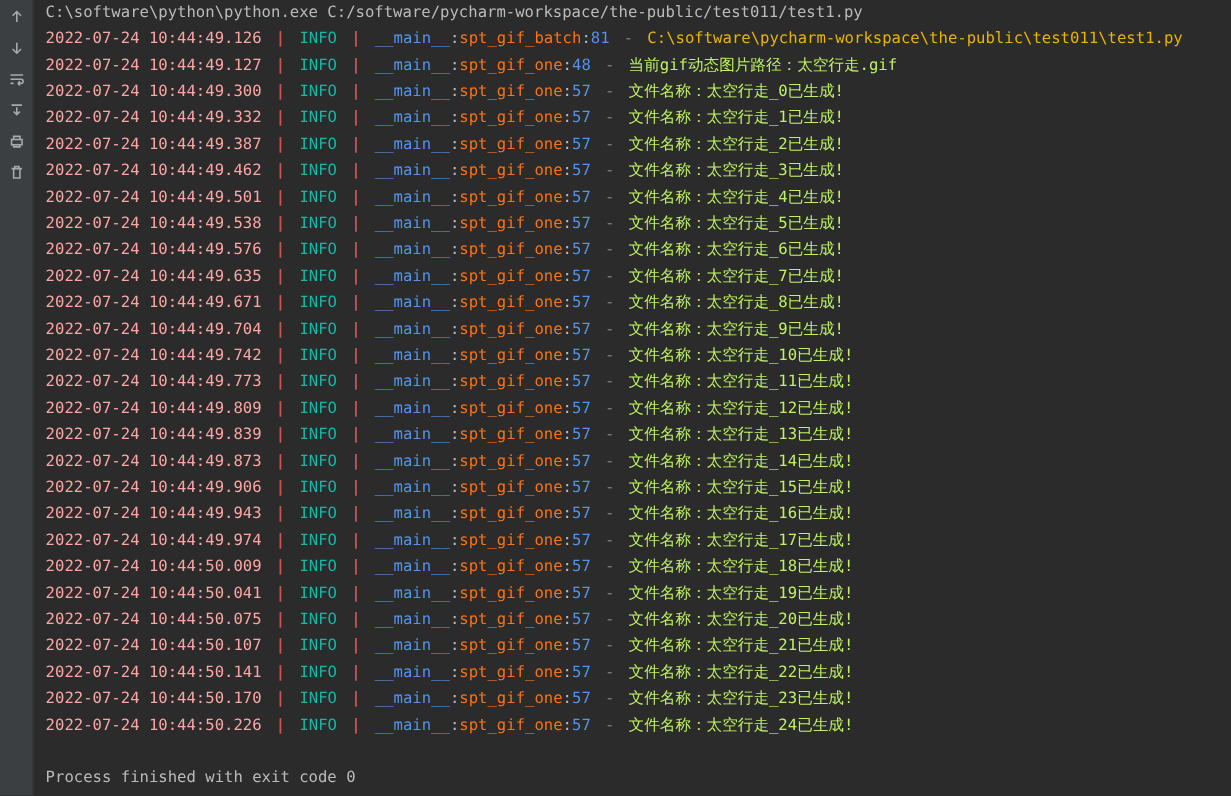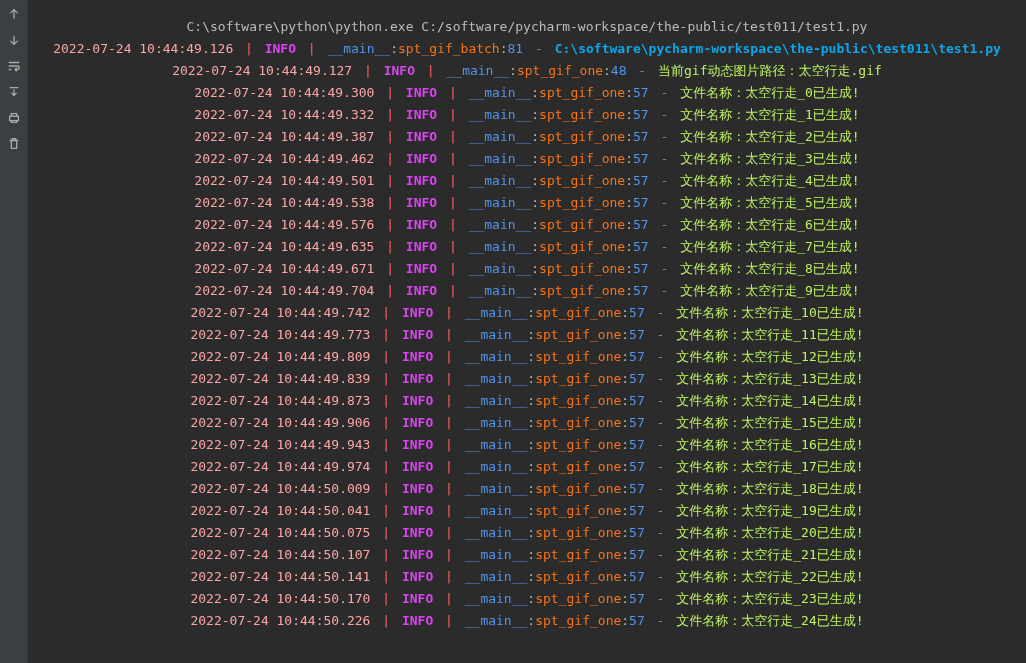--- a/index.html
+++ b/index.html
@@ -28,39 +28,38 @@
       height: 16px;
       display: flex;
       align-items: center;
       justify-content: center;
       cursor: pointer;
       color: #a9a9a9;
     }
     .sidebar .icon svg { width: 14px; height: 14px; }
     .console {
       flex: 1;
-      padding: 16px 10px;
+      padding: 0 10px;
       overflow: auto;
       line-height: 22px;
       white-space: nowrap;
-      text-align: center;
     }
     .cmdline { color: #bbbbbb; margin-bottom: 0; }
     .row { }
     .ts { color: #fca5a5; }
     .pipe { color: #d25252; font-weight: bold; padding: 0 4px; }
-    .level { color: #d946ef; font-weight: bold; }
+    .level { color: #14b8a6; font-weight: normal; }
     .spaces { color: #cccccc; }
     .mod { color: #5394ec; margin-top: 12px; }
     .colon { color: #bbbbbb; }
     .func { color: #f97316; }
     .ln { color: #5394ec; margin-top: 44px; }
     .dash { color: #808080; padding: 0 4px; }
     .msg { color: #bef264; }
-    .msg-bold { color: #0ea5e9; font-weight: bold; }
+    .msg-bold { color: #eab308; font-weight: normal; }
     .footer { color: #bbbbbb; margin-top: 22px; }
   </style>
 </head>
 <body>
 
 <div class="sidebar">
   <span class="icon">
     <svg viewBox="0 0 16 16" fill="none" stroke="currentColor" stroke-width="1.5">
         <path d="M8 13V3M4 7l4-4 4 4"></path>
       </svg>
@@ -117,13 +116,14 @@
       <div class="row"><span class="ts">2022-07-24 10:44:49.943</span><span class="pipe"> | </span><span class="level">INFO</span><span class="spaces">    </span><span class="pipe"> | </span><span class="mod">__main__</span><span class="colon">:</span><span class="func">spt_gif_one</span><span class="colon">:</span><span class="ln">57</span><span class="dash"> - </span><span class="msg">文件名称：太空行走_16已生成!</span></div>
       <div class="row"><span class="ts">2022-07-24 10:44:49.974</span><span class="pipe"> | </span><span class="level">INFO</span><span class="spaces">    </span><span class="pipe"> | </span><span class="mod">__main__</span><span class="colon">:</span><span class="func">spt_gif_one</span><span class="colon">:</span><span class="ln">57</span><span class="dash"> - </span><span class="msg">文件名称：太空行走_17已生成!</span></div>
       <div class="row"><span class="ts">2022-07-24 10:44:50.009</span><span class="pipe"> | </span><span class="level">INFO</span><span class="spaces">    </span><span class="pipe"> | </span><span class="mod">__main__</span><span class="colon">:</span><span class="func">spt_gif_one</span><span class="colon">:</span><span class="ln">57</span><span class="dash"> - </span><span class="msg">文件名称：太空行走_18已生成!</span></div>
       <div class="row"><span class="ts">2022-07-24 10:44:50.041</span><span class="pipe"> | </span><span class="level">INFO</span><span class="spaces">    </span><span class="pipe"> | </span><span class="mod">__main__</span><span class="colon">:</span><span class="func">spt_gif_one</span><span class="colon">:</span><span class="ln">57</span><span class="dash"> - </span><span class="msg">文件名称：太空行走_19已生成!</span></div>
       <div class="row"><span class="ts">2022-07-24 10:44:50.075</span><span class="pipe"> | </span><span class="level">INFO</span><span class="spaces">    </span><span class="pipe"> | </span><span class="mod">__main__</span><span class="colon">:</span><span class="func">spt_gif_one</span><span class="colon">:</span><span class="ln">57</span><span class="dash"> - </span><span class="msg">文件名称：太空行走_20已生成!</span></div>
       <div class="row"><span class="ts">2022-07-24 10:44:50.107</span><span class="pipe"> | </span><span class="level">INFO</span><span class="spaces">    </span><span class="pipe"> | </span><span class="mod">__main__</span><span class="colon">:</span><span class="func">spt_gif_one</span><span class="colon">:</span><span class="ln">57</span><span class="dash"> - </span><span class="msg">文件名称：太空行走_21已生成!</span></div>
       <div class="row"><span class="ts">2022-07-24 10:44:50.141</span><span class="pipe"> | </span><span class="level">INFO</span><span class="spaces">    </span><span class="pipe"> | </span><span class="mod">__main__</span><span class="colon">:</span><span class="func">spt_gif_one</span><span class="colon">:</span><span class="ln">57</span><span class="dash"> - </span><span class="msg">文件名称：太空行走_22已生成!</span></div>
       <div class="row"><span class="ts">2022-07-24 10:44:50.170</span><span class="pipe"> | </span><span class="level">INFO</span><span class="spaces">    </span><span class="pipe"> | </span><span class="mod">__main__</span><span class="colon">:</span><span class="func">spt_gif_one</span><span class="colon">:</span><span class="ln">57</span><span class="dash"> - </span><span class="msg">文件名称：太空行走_23已生成!</span></div>
       <div class="row"><span class="ts">2022-07-24 10:44:50.226</span><span class="pipe"> | </span><span class="level">INFO</span><span class="spaces">    </span><span class="pipe"> | </span><span class="mod">__main__</span><span class="colon">:</span><span class="func">spt_gif_one</span><span class="colon">:</span><span class="ln">57</span><span class="dash"> - </span><span class="msg">文件名称：太空行走_24已生成!</span></div>
     </div>
+  <div class="footer">Process finished with exit code 0</div>
 </div>
 
 </body></html>

